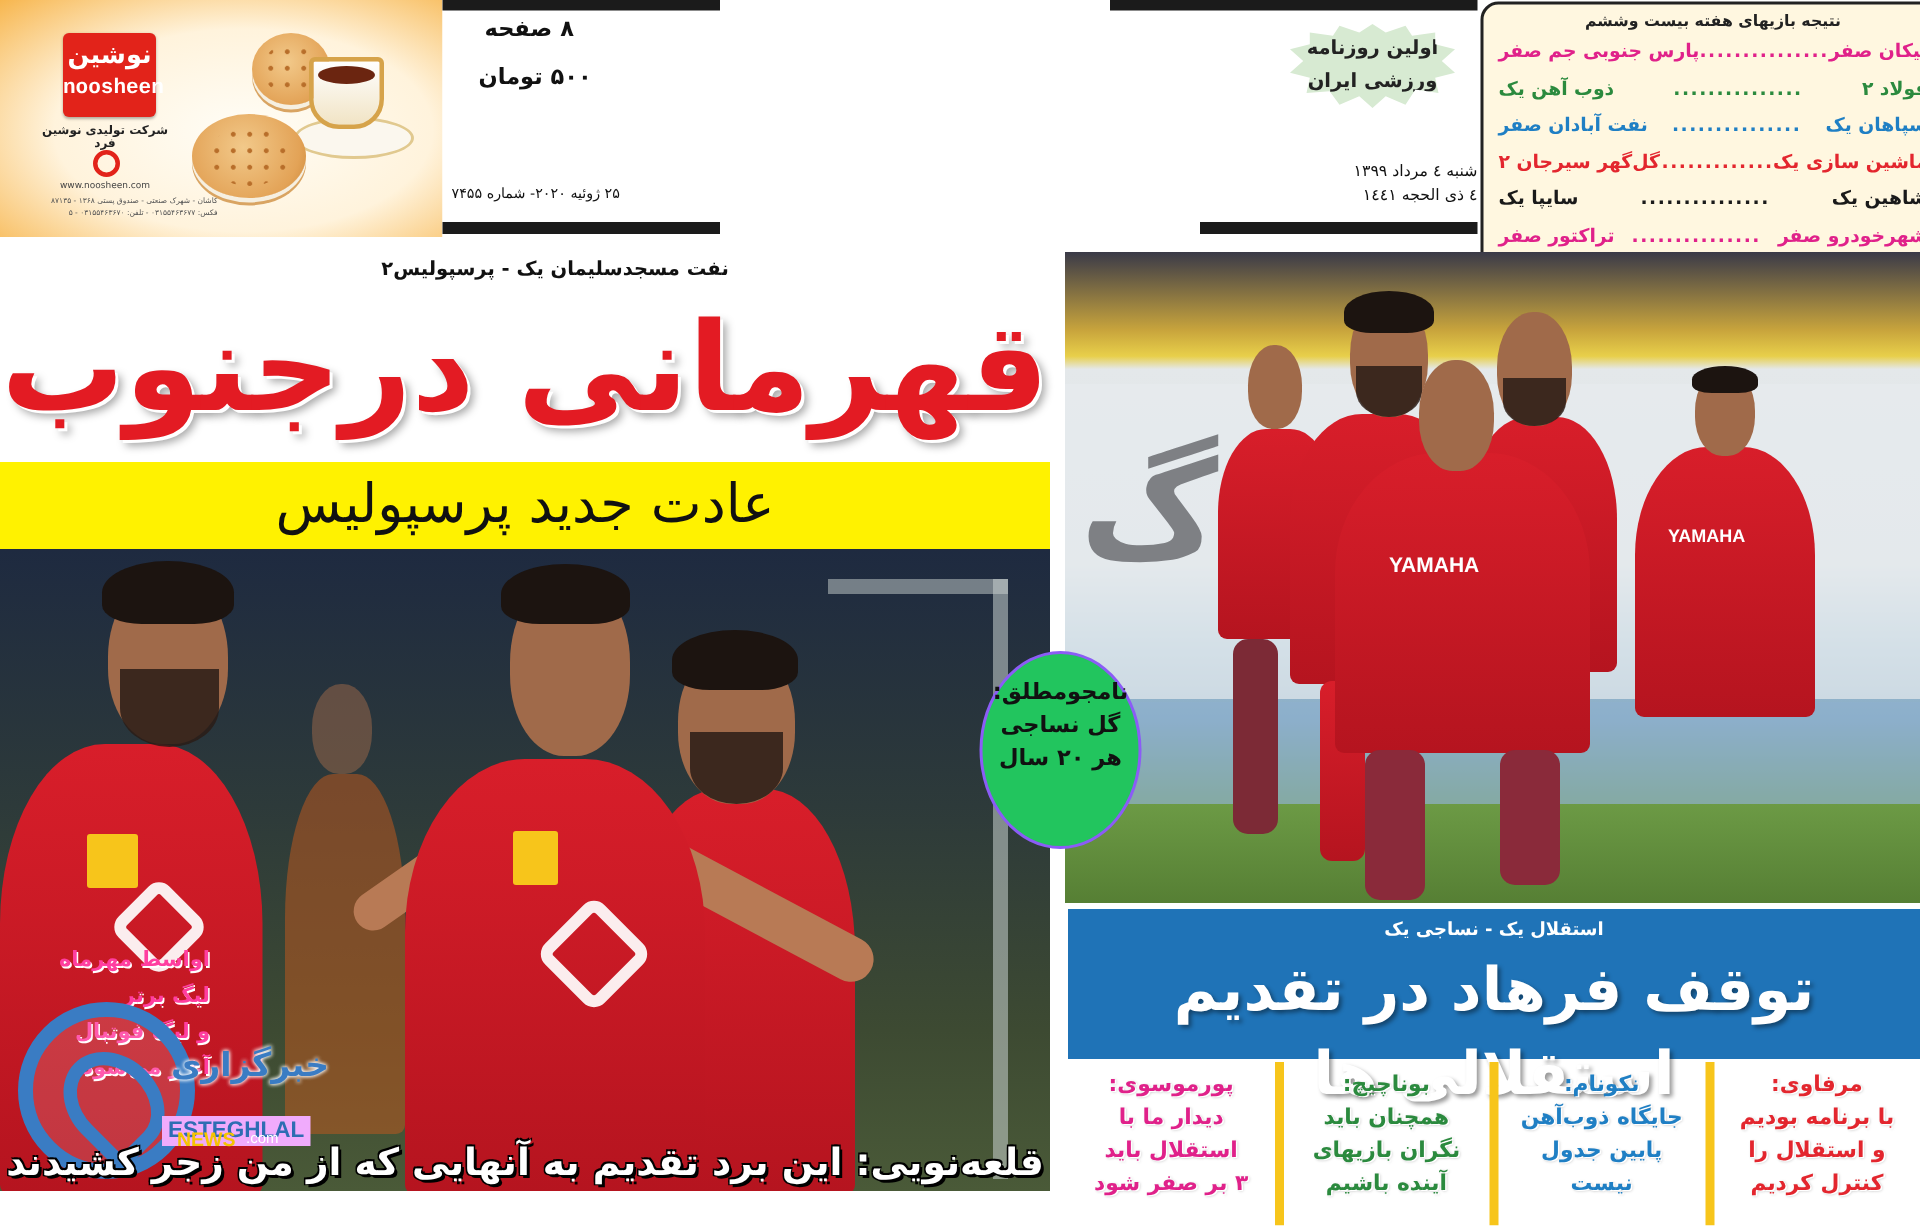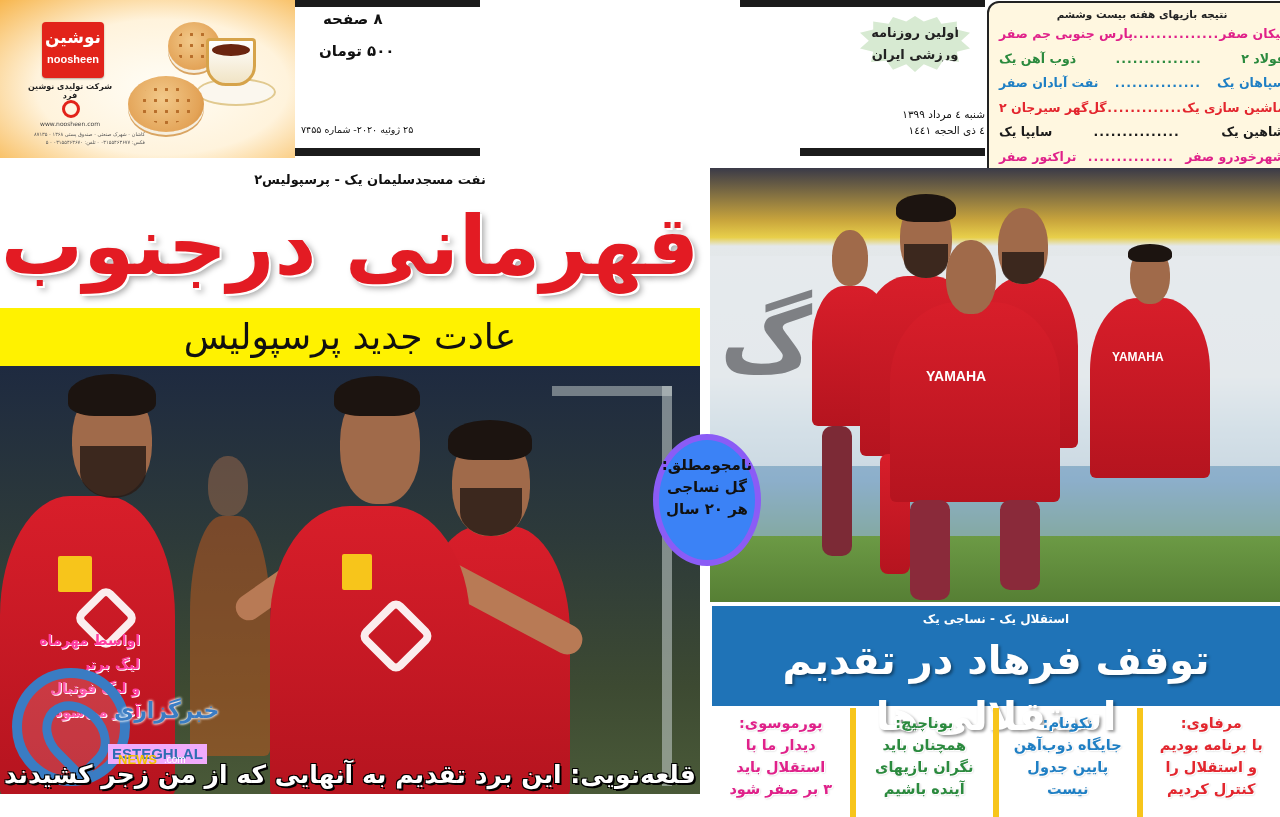--- a/index.html
+++ b/index.html
@@ -11,21 +11,21 @@
     position: absolute; left: 0; top: 0; width: 295px; height: 158px;
     background: radial-gradient(ellipse at 55% 55%, #fffdf6 0%, #fff3dc 55%, #f7b64e 100%);
     overflow: hidden; direction: ltr;
   }
   .ad-logo {
     position: absolute; left: 42px; top: 22px; width: 62px; height: 56px;
     background: #e2231a; border-radius: 4px; color: #fff; text-align: center;
     box-shadow: 0 1px 2px rgba(0,0,0,.3);
   }
   .ad-logo .fa { font-size: 17px; font-weight: bold; line-height: 30px; direction: rtl; }
-  .ad-logo .en { font-size: 11px; font-weight: bold; line-height: 14px; font-family: Liberation Sans, sans-serif; }
+  .ad-logo .en { font-size: 14px; font-weight: bold; line-height: 14px; font-family: Liberation Mono, monospace; }
   .ad-company { position: absolute; left: 20px; top: 82px; width: 100px; font-size: 8px; font-weight: bold; color: #222; direction: rtl; text-align: center; }
   .ad-icon { position: absolute; left: 62px; top: 100px; width: 18px; height: 18px; border: 3px solid #e2231a; border-radius: 50%; }
   .ad-url { position: absolute; left: 40px; top: 120px; font-size: 6px; color: #444; }
   .ad-addr { position: absolute; left: 10px; top: 130px; width: 135px; font-size: 5px; color: #555; line-height: 8px; direction: rtl; }
   .biscuit {
     position: absolute; border-radius: 50%;
     background: radial-gradient(circle at 45% 40%, #f2c98a 0%, #e3a357 70%, #c98333 100%);
     box-shadow: 0 3px 0 #f6efe0, 0 5px 0 #d9a462;
   }
   .biscuit::after {
@@ -126,21 +126,21 @@
   .photo-right .adboard { position: absolute; left: 0; top: 88px; width: 570px; height: 210px; background: #e7ebee; opacity: .7; }
   .photo-right .adtext { position: absolute; left: 10px; top: 120px; font-size: 90px; color: #2b2b30; opacity: .55; font-weight: bold; }
   .photo-right .lowerboard { position: absolute; left: 0; top: 300px; width: 570px; height: 70px; background: #8fb1cd; opacity: .7; }
   .photo-right .grass { position: absolute; left: 0; top: 368px; width: 570px; height: 66px; background: linear-gradient(#6c9a45,#567f34); }
   .kit-red { background: linear-gradient(180deg,#e0334a,#c41f38); }
   .kit-blue { background: linear-gradient(180deg,#2f5cc4,#1d3f96); }
   .yamaha { position: absolute; color: #fff; font-weight: bold; font-size: 14px; font-family: "Liberation Sans", sans-serif; }
 
   .circle-note {
     position: absolute; left: 653px; top: 434px; width: 108px; height: 132px;
-    background: #3b82f6; border-radius: 50%; border: 6px solid #8b5cf6;
+    background: #22c55e; border-radius: 50%; border: 2px solid #8b5cf6;
     text-align: center; font-size: 15px; font-weight: bold; color: #111; line-height: 22px;
     padding-top: 14px;
   }
 
   .blue-banner {
     position: absolute; left: 712px; top: 606px; width: 568px; height: 100px;
     background: #1f73b7; color: #fff; text-align: center;
   }
   .blue-banner .kicker { font-size: 12px; font-weight: bold; line-height: 26px; }
   .blue-banner .headline { font-size: 40px; font-weight: bold; line-height: 56px; text-shadow: 2px 2px 3px rgba(0,0,0,.4); }

